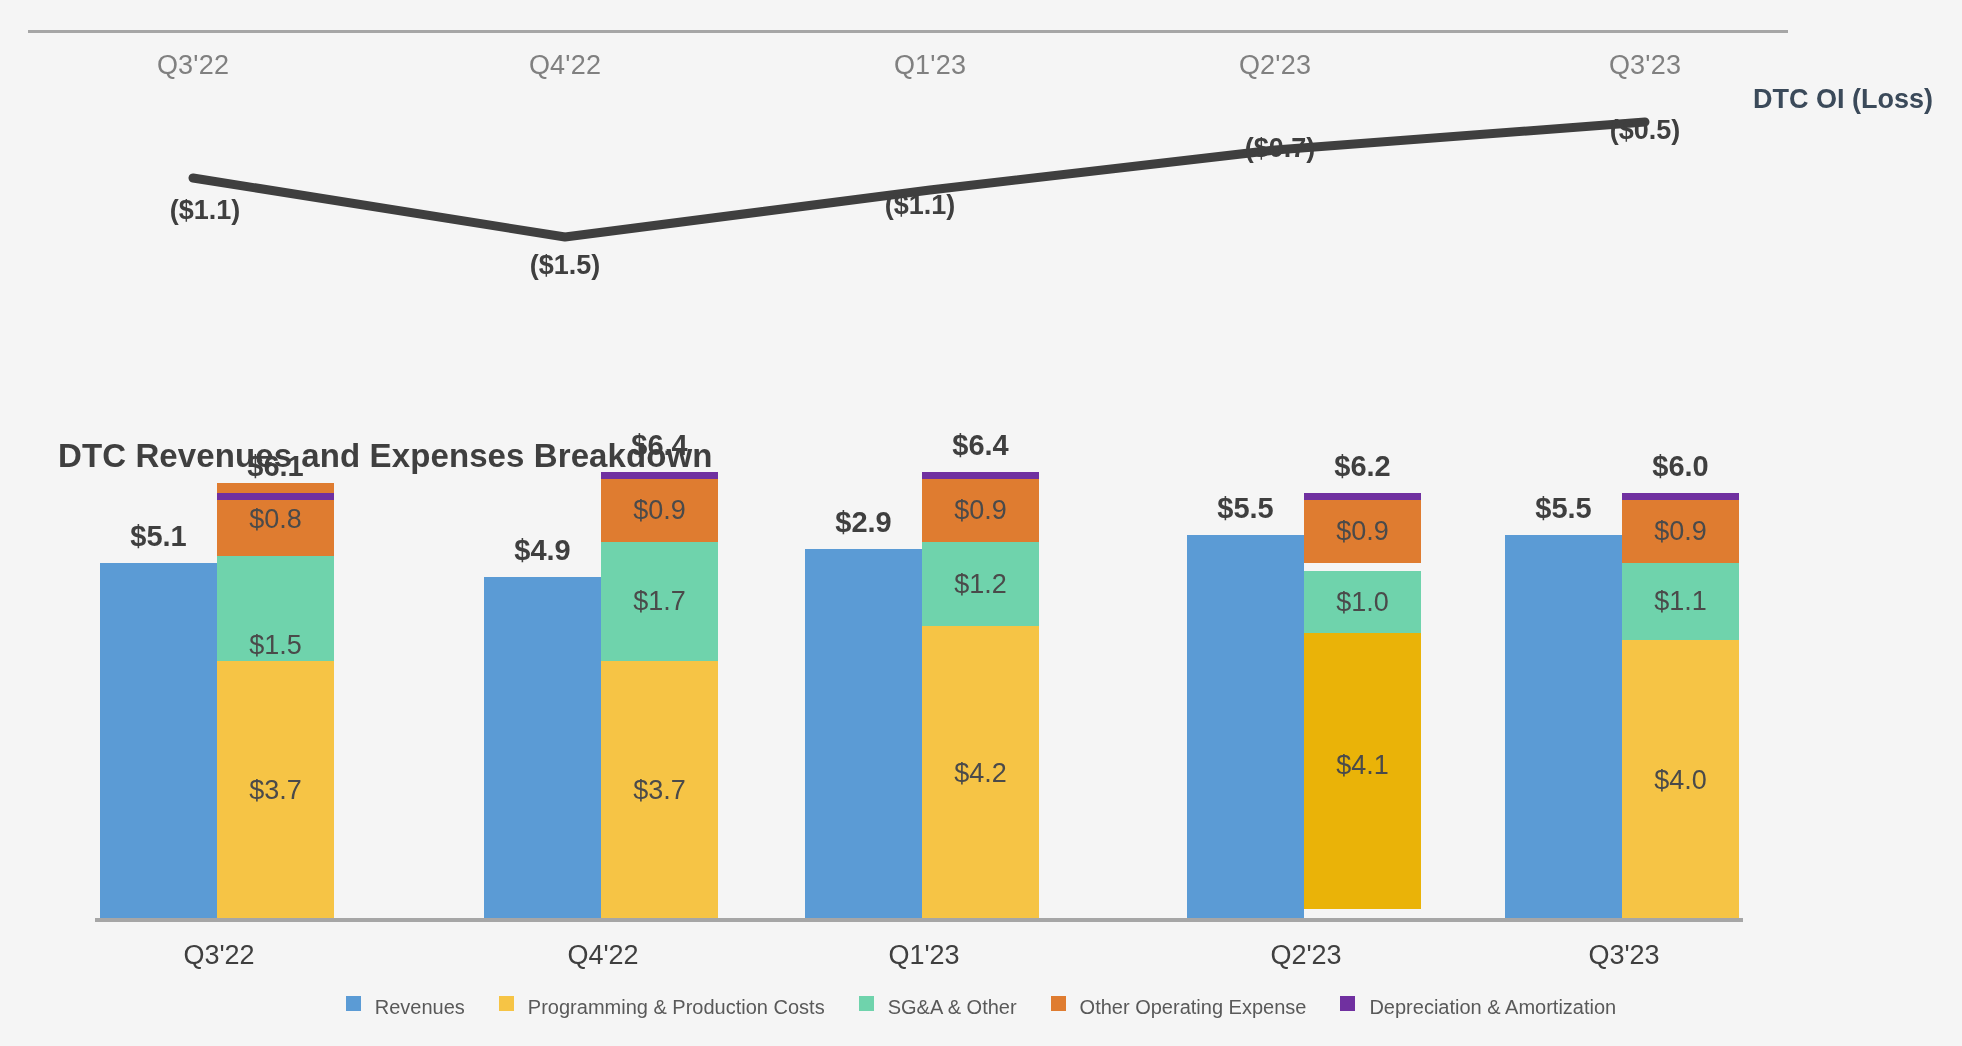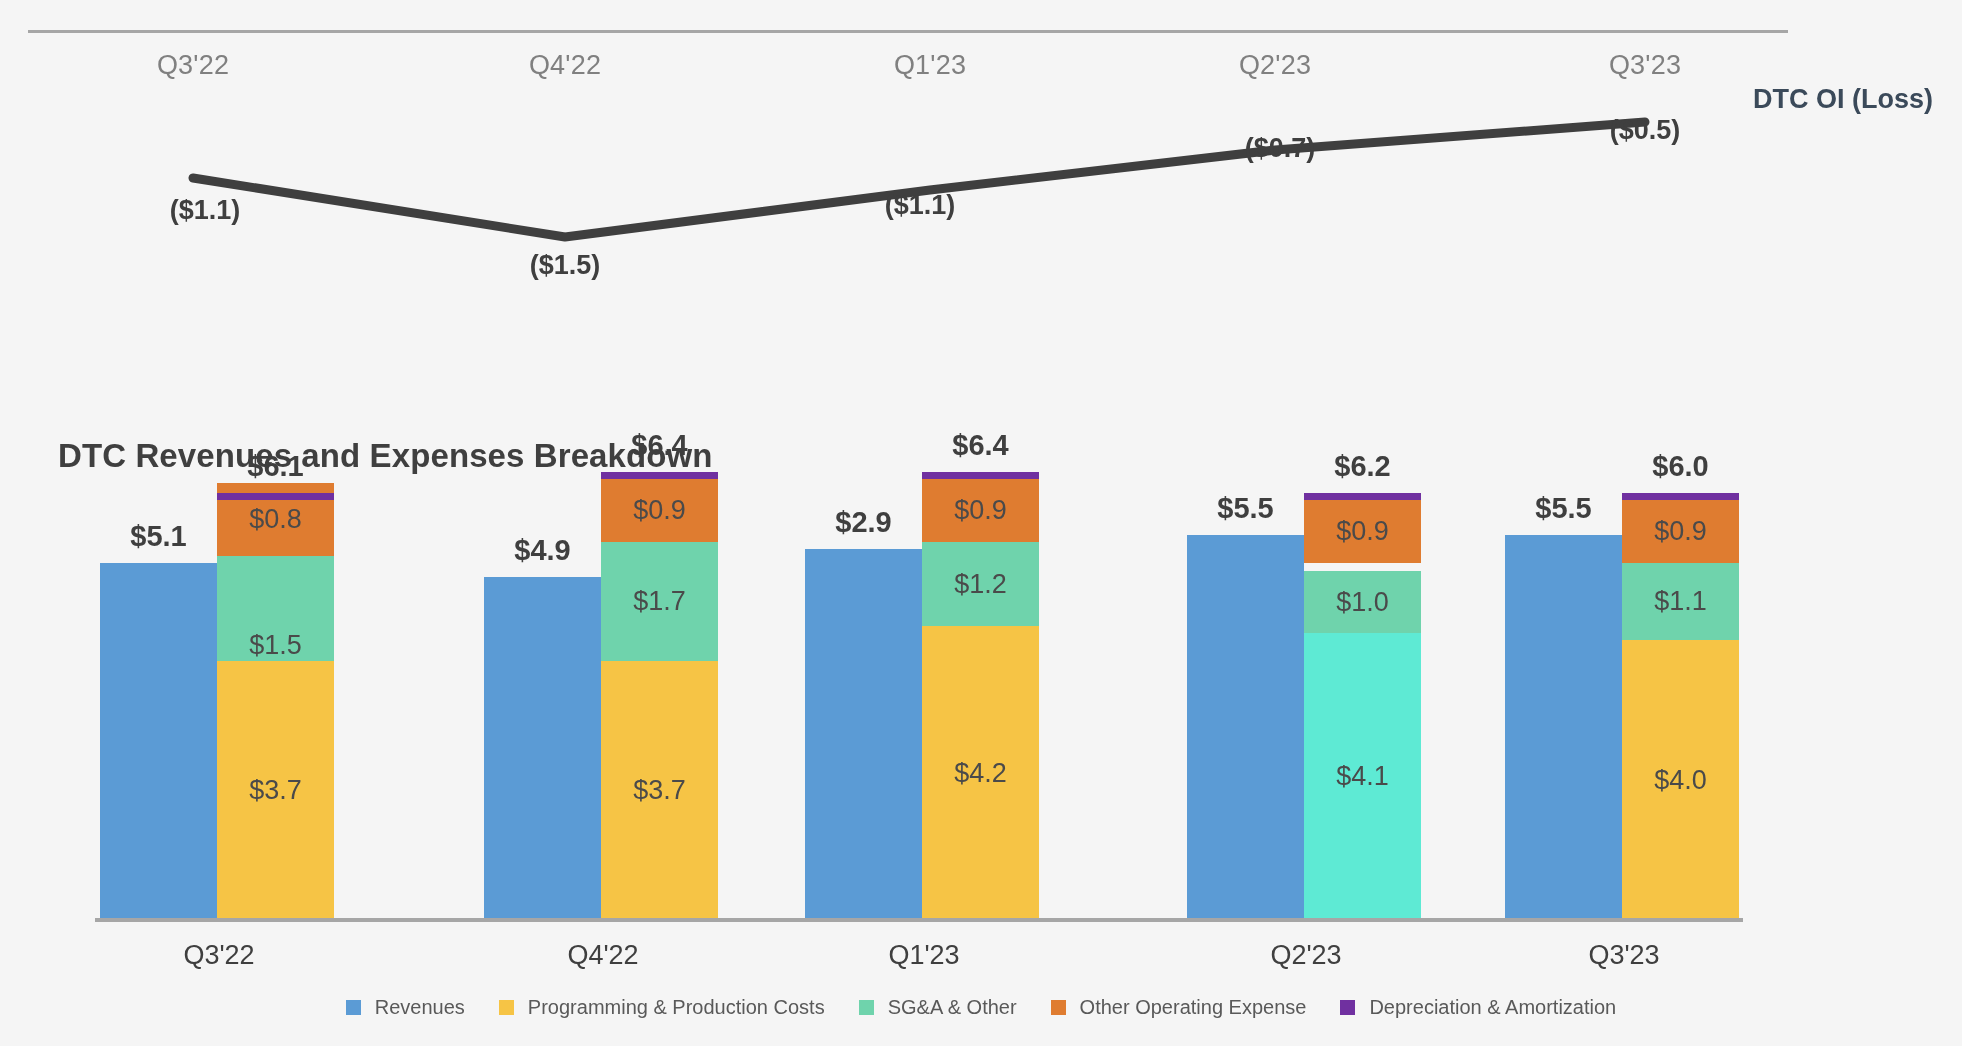--- a/index.html
+++ b/index.html
@@ -143,21 +143,21 @@
     left: 0;
     top: 996px;
     width: 1962px;
     display: flex;
     justify-content: center;
     align-items: center;
     gap: 34px;
   }
   .legend-item {
     display: flex;
-    align-items: center;
+    align-items: flex-start;
     gap: 14px;
   }
   .legend-swatch {
     width: 15px;
     height: 15px;
     flex: none;
   }
   .legend-text {
     font-size: 20px;
     color: #595959;
@@ -236,21 +236,21 @@
         </div>
         <div class="seg" style="bottom: 378px; height: 63px; background: rgb(223, 124, 48);">
           <span>$0.9</span>
         </div>
         <div class="seg" style="bottom: 441px; height: 7px; background: rgb(112, 48, 160);"></div>
       </div>
       <div class="bar-total" style="left: 885.5px; bottom: 458px;">$6.4</div>
       <div class="bar" style="left: 1092px; width: 117px; height: 385px; background: rgb(91, 155, 213);"></div>
       <div class="bar-total" style="left: 1150.5px; bottom: 395px;">$5.5</div>
       <div class="bar" style="left: 1209px; width: 117px; height: 427px;">
-        <div class="seg" style="bottom: 0px; height: 287px; background: #5eead4; text-align: center;">
+        <div class="seg" style="bottom: 11px; height: 287px; background: #eab308; text-align: center;">
           <span>$4.1</span>
         </div>
         <div class="seg" style="bottom: 287px; height: 62px; background: rgb(111, 211, 172);">
           <span>$1.0</span>
         </div>
         <div class="seg" style="bottom: 357px; height: 63px; background: rgb(223, 124, 48);">
           <span>$0.9</span>
         </div>
         <div class="seg" style="bottom: 420px; height: 7px; background: rgb(112, 48, 160);"></div>
       </div>

